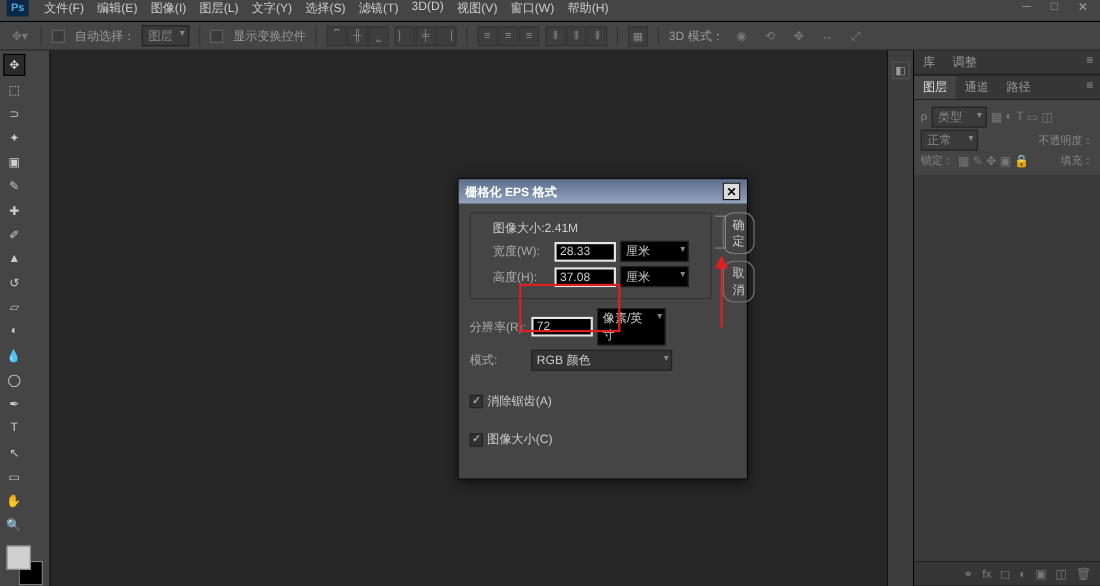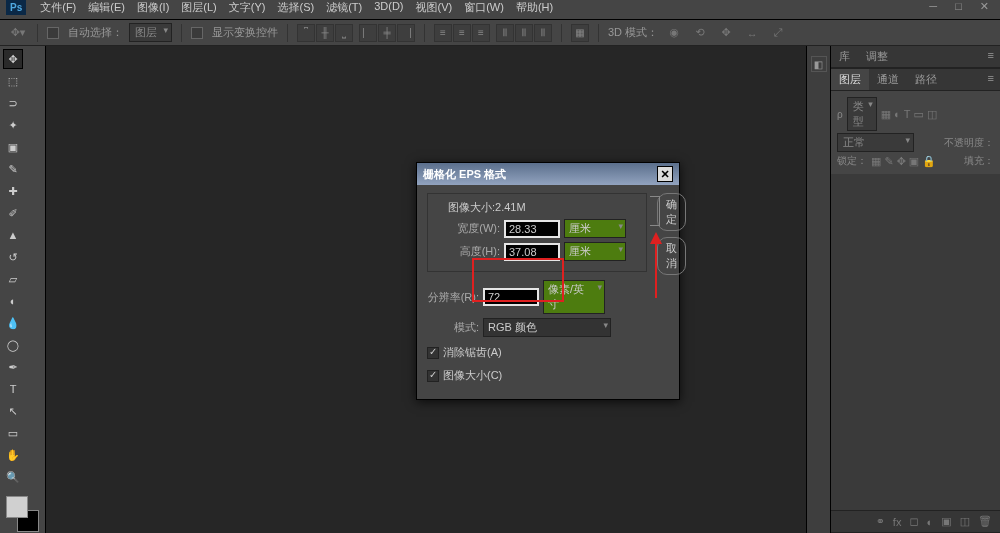--- a/index.html
+++ b/index.html
@@ -43,27 +43,27 @@
 .layers-footer span{font-size:11px}
 .dialog{position:absolute;left:370px;top:116px;width:264px;background:#454545;border:1px solid #000;box-shadow:0 2px 10px rgba(0,0,0,.7)}
 .dlg-title{background:linear-gradient(#5b6f8c,#92a3bf);color:#fff;padding:3px 6px;font-size:11px;font-weight:bold;display:flex;align-items:center}
 .dlg-title .x{margin-left:auto;width:16px;height:16px;background:#ddd;border:1px solid #000;color:#000;display:flex;align-items:center;justify-content:center;font-size:11px;cursor:pointer}
 .dlg-body{padding:8px 10px;display:flex;gap:10px}
 .dlg-left{flex:1}
 .dlg-right{width:46px;display:flex;flex-direction:column;gap:6px}
 .btn{border:1px solid #777;border-radius:10px;padding:3px 8px;text-align:left;color:#ccc;cursor:pointer;font-size:11px}
 .fs{border:1px solid #333;padding:6px 20px;margin-bottom:8px}
 .frow{display:flex;align-items:center;gap:4px;margin:4px 0}
-.flabel{width:52px;text-align:right;color:#aaa;font-size:11px}
+.flabel{width:52px;text-align:left;color:#aaa;font-size:11px}
 .finput{width:56px;background:#000000;border:2px solid #e5e5e5;color:#ccc;padding:1px 3px;font-size:11px}
-.funit{width:62px;background:#4d7c0f;border:1px solid #222;color:#ccc;padding:1px 14px 1px 4px;font-size:11px;position:relative}
+.funit{width:62px;background:#000000;border:1px solid #222;color:#ccc;padding:1px 14px 1px 4px;font-size:11px;position:relative}
 .funit::after{content:"▾";position:absolute;right:2px;top:1px;font-size:9px;color:#888}
 .fmode{width:128px;background:#333;border:1px solid #222;color:#ccc;padding:1px 14px 1px 4px;font-size:11px;position:relative}
 .fmode::after{content:"▾";position:absolute;right:2px;top:1px;font-size:9px;color:#888}
-.cbrow{display:flex;align-items:center;gap:4px;margin:8px 0;color:#ccc}
+.cbrow{display:flex;align-items:center;gap:4px;margin:20px 0;color:#ccc}
 .cbrow .cb{width:12px;height:12px;background:#333;border:1px solid #222;position:relative}
 .cbrow .cb.on::after{content:"✓";position:absolute;left:1px;top:-2px;color:#ccc;font-size:10px}
 .redbox{position:absolute;border:2px solid #df2020;pointer-events:none}
 .red-arrow{position:absolute;pointer-events:none}
 .link-bracket{width:10px;height:30px;border-right:1px solid #888;border-top:1px solid #888;border-bottom:1px solid #888;position:absolute;right:-14px;top:2px}
 .opt-ico{width:20px;height:18px;display:flex;align-items:center;justify-content:center;color:#777;font-size:11px}
 .align-grp{display:flex;gap:1px}
 svg{display:block}
 </style>
 </head>
@@ -235,31 +235,31 @@
         <div class="ptabs">
           <span class="ptab active">图层</span>
           <span class="ptab">通道</span>
           <span class="ptab">路径</span>
           <span class="ptab-pad"></span>
           <span class="popt">≡</span>
         </div>
         <div class="pbody">
           <div class="prow">
             <span class="lbl-sm">ρ</span>
-            <span class="dd" style="width:30px">类型</span>
+            <span class="dd" style="width:50px">类型</span>
             <div class="iconrow">
               <span>▦</span>
               <span>◐</span>
               <span>T</span>
               <span>▭</span>
               <span>◫</span>
             </div>
           </div>
           <div class="prow">
-            <span class="dd" style="width:77px">正常</span>
+            <span class="dd" style="width:52px">正常</span>
             <span style="margin-left:auto" class="lbl-sm">不透明度：</span>
           </div>
           <div class="prow">
             <span class="lbl-sm">锁定：</span>
             <div class="iconrow">
               <span>▦</span>
               <span>✎</span>
               <span>✥</span>
               <span>▣</span>
               <span>🔒</span>

